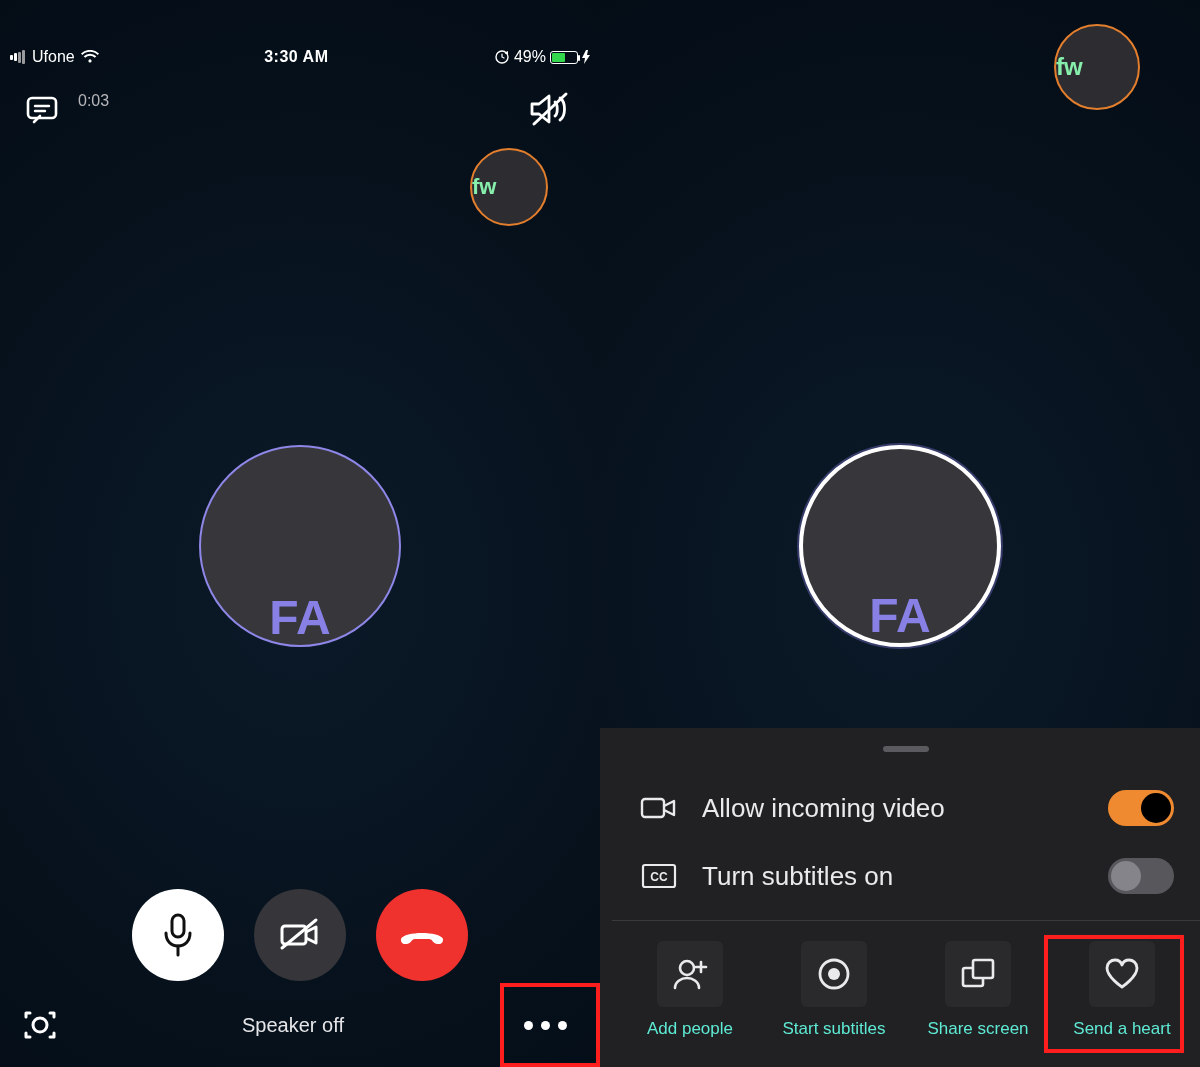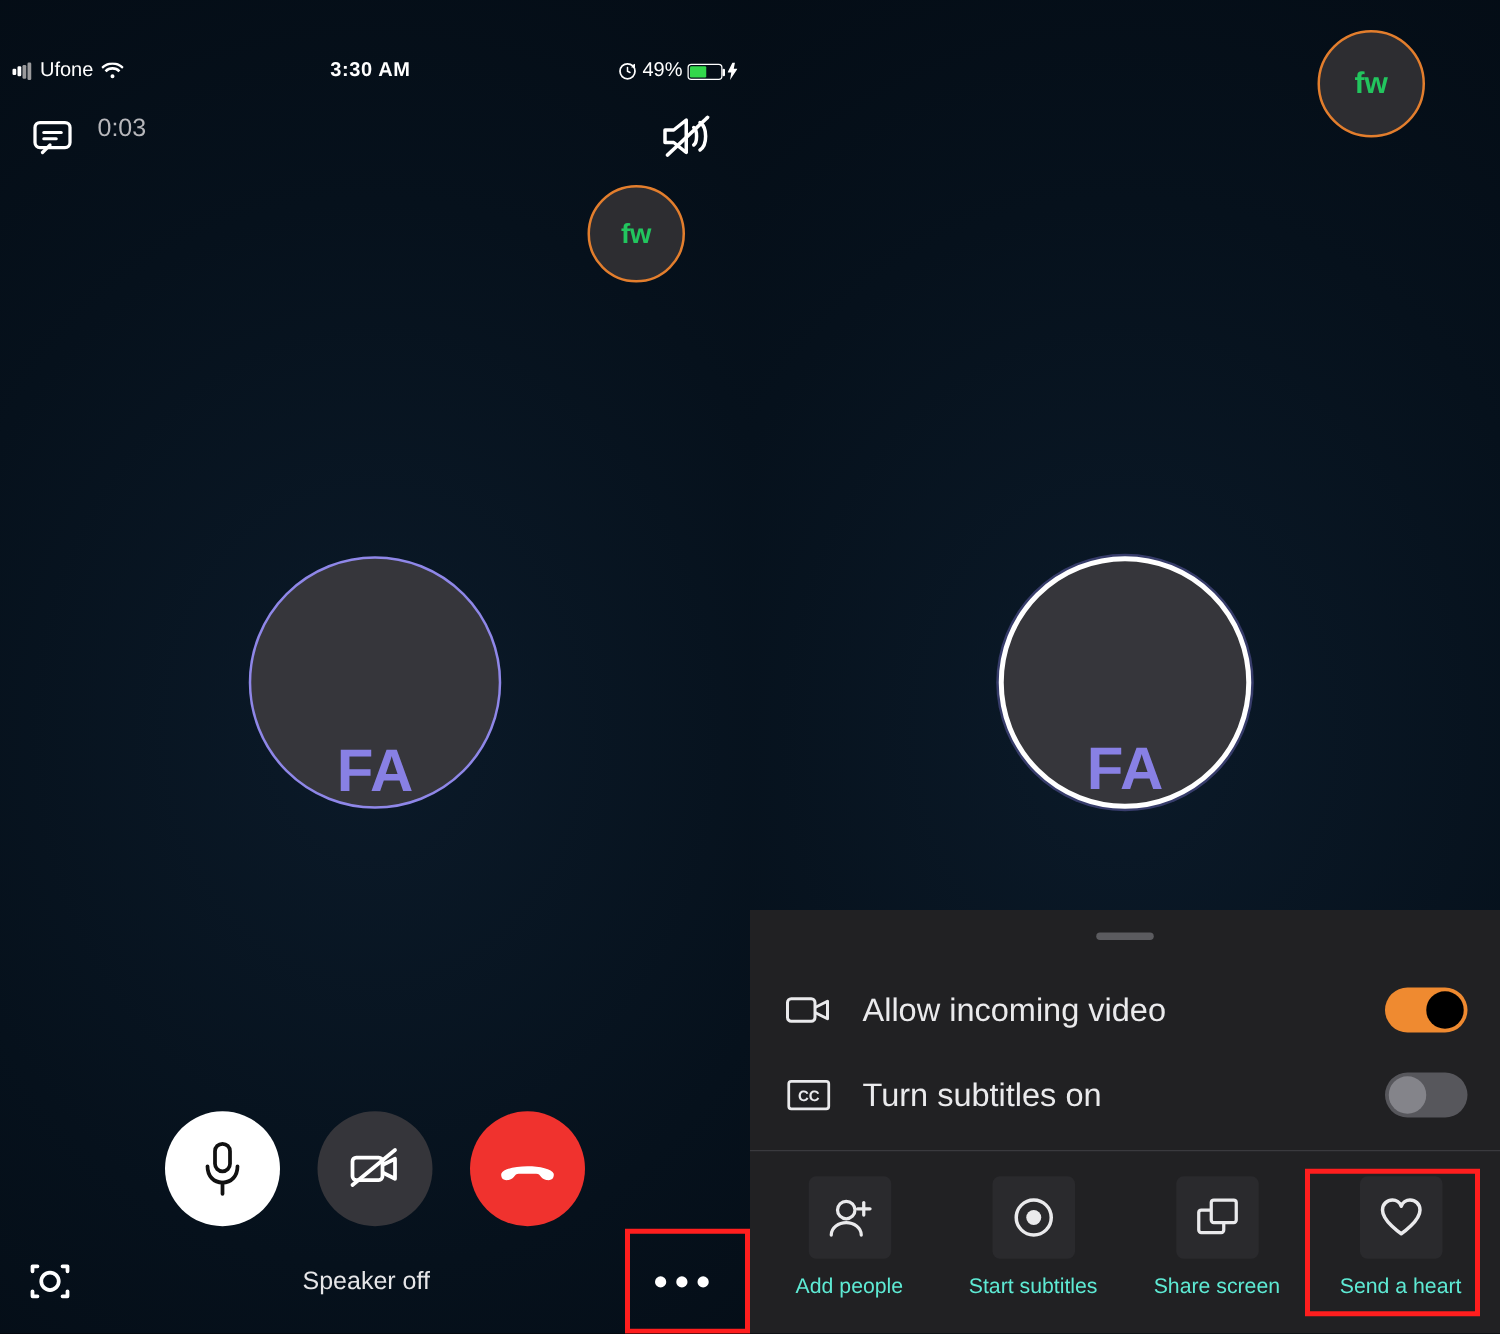--- a/index.html
+++ b/index.html
@@ -56,34 +56,34 @@
   .header {
     display:flex;
     align-items:flex-start;
     padding: 14px 24px 10px 24px;
     gap:18px;
   }
   .chat-icon-wrap { width:36px; padding-top:4px; }
   .chat-icon-wrap svg { display:block; }
   .header-text { flex:1; }
   .contact-name { font-size:27px; font-weight:600; letter-spacing:0.2px; }
-  .call-duration { font-size:20px; color:#b7b7bb; margin-top:4px; }
+  .call-duration { font-size:16px; color:#b7b7bb; margin-top:4px; }
   .speaker-off-icon { width:48px; padding-top:2px; }
   .speaker-off-icon svg { display:block; }
 
   .self-avatar {
     position:absolute;
     top:148px;
     right:52px;
     width:78px; height:78px;
     border-radius:50%;
     border:2px solid #e37e2d;
     background:#2d2d31;
-    display:flex; align-items:center; justify-content:center;
-    color:#22c55e;
+    display:flex; align-items:center; justify-content:flex-start;
+    color:#86efac;
     font-weight:600;
     font-size:22px;
   }
   .main-avatar {
     position:absolute;
     top:445px; left:50%; transform:translateX(-50%);
     width:202px; height:202px;
     border-radius:50%;
     border:2px solid #8f87e8;
     background:#36363b;
@@ -154,21 +154,21 @@
     width:86px; height:86px;
     font-size:24px;
   }
 
   .sheet {
     position:absolute;
     bottom:0; left:0; width:100%;
     background:#212123;
     border-top-left-radius:0px;
     border-top-right-radius:0px;
-    padding:18px 0 22px 0;
+    padding:18px 0 22px 12px;
   }
   .sheet-grabber {
     width:46px; height:6px; border-radius:3px; background:#5b5b5f;
     margin:0 auto 22px auto;
   }
   .setting-row {
     display:flex;
     align-items:center;
     padding:16px 26px;
     gap:22px;

